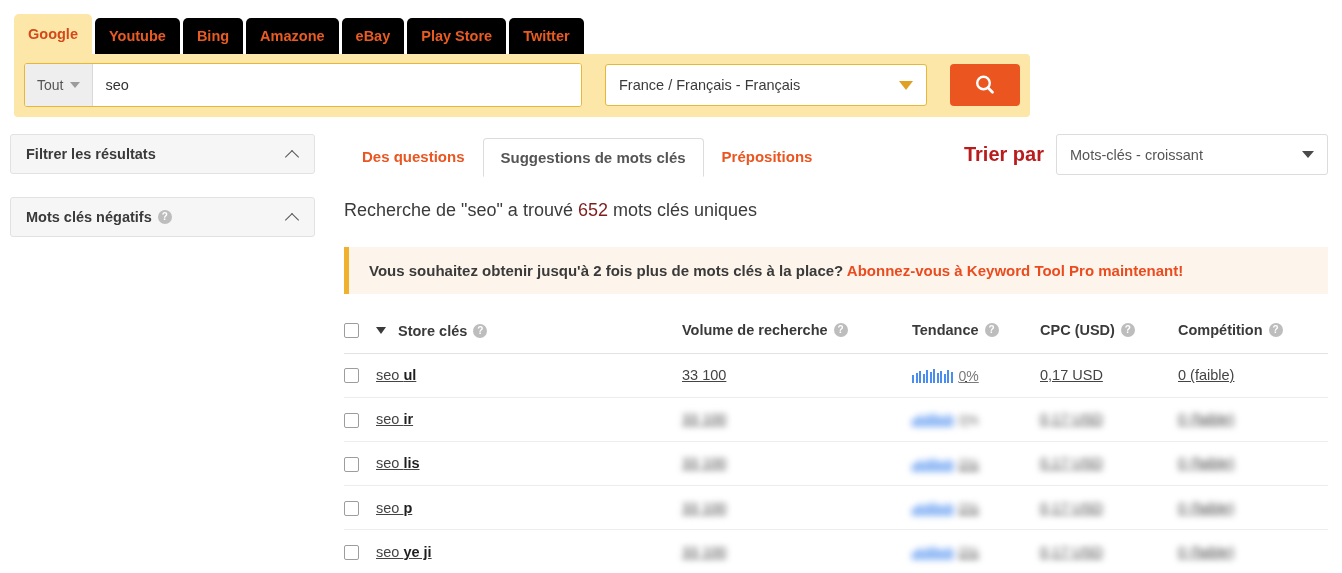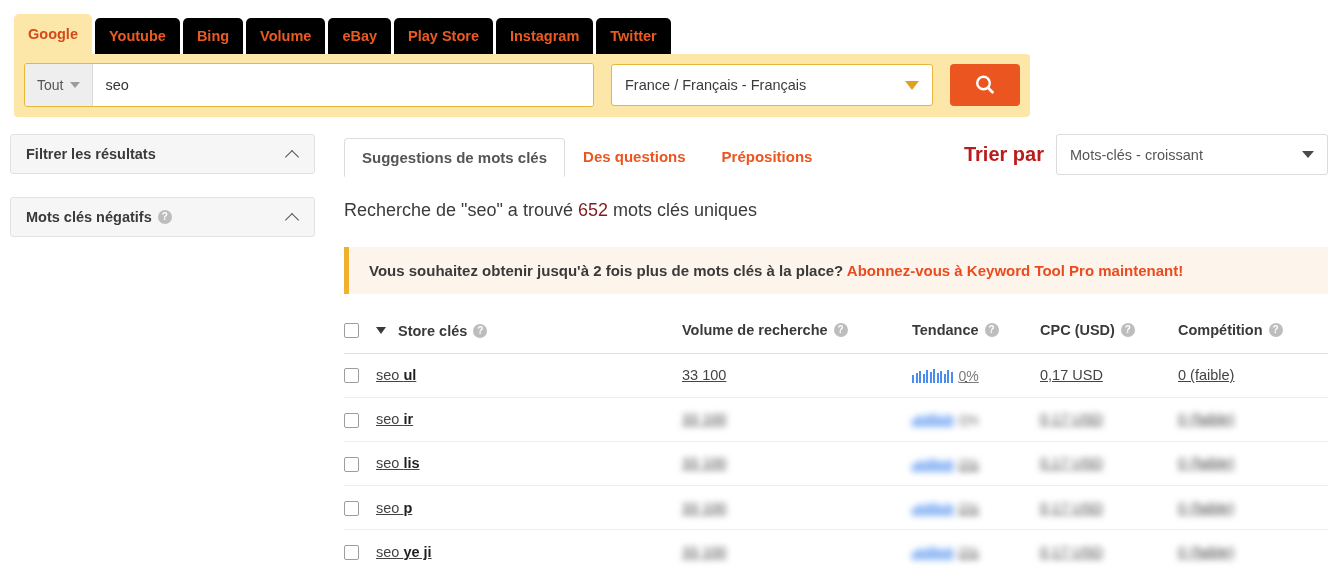--- a/index.html
+++ b/index.html
@@ -14,21 +14,21 @@
   .engine-header{position:absolute;left:14px;top:14px;width:1016px;}
   .tabstrip{display:flex;align-items:flex-end;gap:3px;height:40px;}
   .etab{
     background:#000000;color:#ea5b22;font-size:14.5px;font-weight:bold;
     padding:0 14px;height:36px;line-height:36px;border-radius:5px 5px 0 0;
     cursor:pointer;white-space:nowrap;
   }
   .etab.active{background:#fce6a8;color:#d4491a;height:40px;line-height:40px;}
   .searchbar{
     background:#fce6a8;padding:9px 10px 10px 10px;border-radius:0 4px 4px 4px;
-    display:flex;align-items:center;gap:17px;box-sizing:border-box;
+    display:flex;align-items:center;gap:23px;box-sizing:border-box;
   }
   .q-wrap{
     flex:1;display:flex;align-items:stretch;background:#fff;
     border:1px solid #e7b739;border-radius:3px;height:42px;overflow:hidden;
   }
   .q-all{
     display:flex;align-items:center;gap:7px;background:#eeeeee;
     border-right:1px solid #d9d9d9;padding:0 12px;color:#555;font-size:14px;
     cursor:pointer;white-space:nowrap;
   }
@@ -127,24 +127,23 @@
 </head>
 <body>
 
 <div class="page">
 
   <div class="engine-header">
     <div class="tabstrip" id="engine-tabs">
         <div class="etab active">Google</div>
         <div class="etab">Youtube</div>
         <div class="etab">Bing</div>
-        <div class="etab">Volume</div>
+        <div class="etab">Amazone</div>
         <div class="etab">eBay</div>
         <div class="etab">Play Store</div>
-        <div class="etab">Instagram</div>
         <div class="etab">Twitter</div>
       </div>
     <div class="searchbar">
       <div class="q-wrap">
         <div class="q-all">
           <span>Tout</span>
           <span class="caret"></span>
         </div>
         <input class="q-input" type="text" value="seo" placeholder="" style="">
       </div>
@@ -174,22 +173,22 @@
           <span class="help">?</span>
         </div>
         <span class="chev-up"></span>
       </div>
     </div>
 
   <div class="main">
 
     <div class="toolbar">
       <div class="rtabs" id="result-tabs">
+          <div class="rtab">Des questions</div>
           <div class="rtab active">Suggestions de mots clés</div>
-          <div class="rtab">Des questions</div>
           <div class="rtab">Prépositions</div>
         </div>
       <div class="sort">
         <span class="sort-label">Trier par</span>
         <div class="sort-box">
           <span>Mots-clés - croissant</span>
           <span class="caret-dk"></span>
         </div>
       </div>
     </div>

